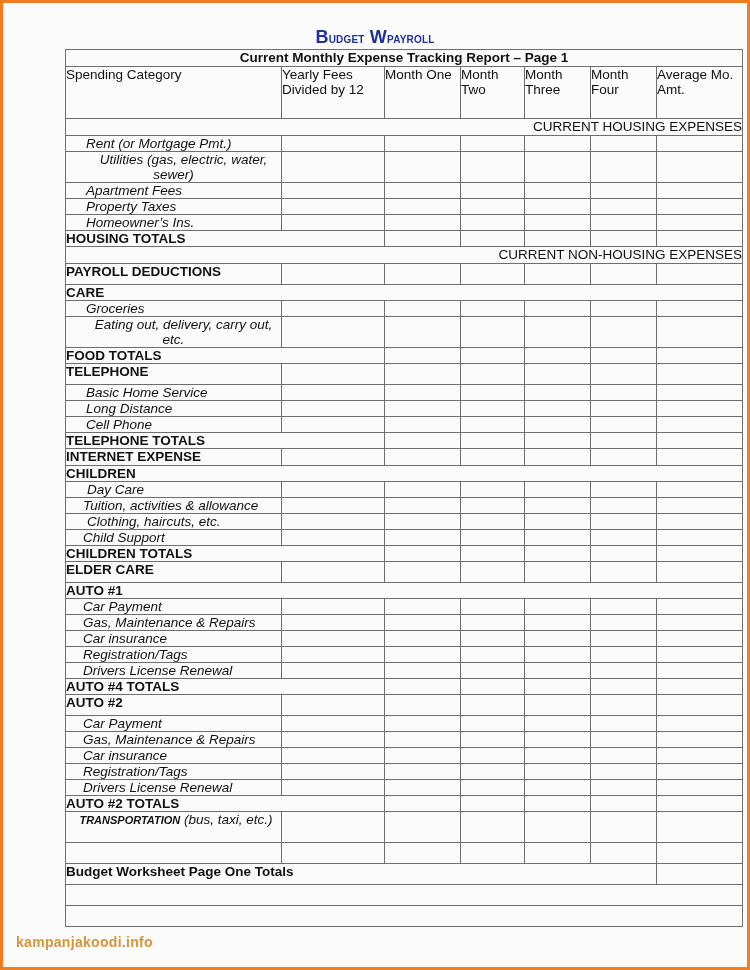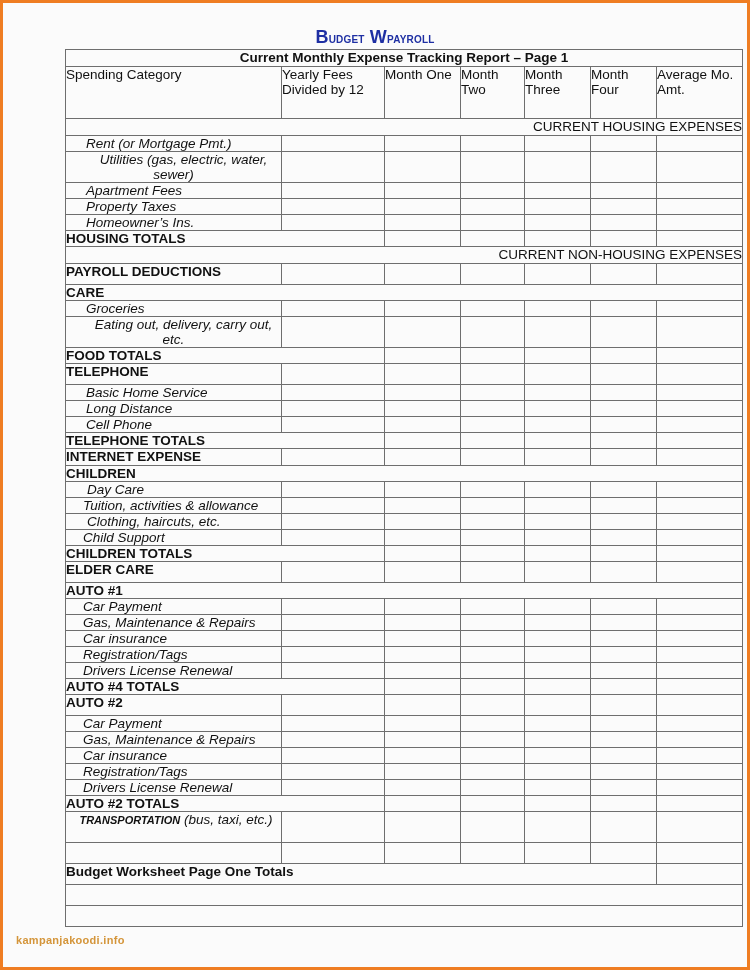--- a/index.html
+++ b/index.html
@@ -31,21 +31,21 @@
   td.report { text-align:center; font-weight:bold; font-size:13.5px; height:16px; }
   td.colh { text-align:left; font-weight:normal; font-size:14px; line-height:17px; height:51px; padding-top:1px; }
   td.section { text-align:right; font-weight:normal; color:#232e8a; font-size:14px; height:16px; line-height:16px; }
   td.item { padding-left:4px;font-style:italic; }
   td.item .ind { padding-left:20px; }
   td.cat { font-weight:bold; font-size:14.5px; padding-left:5px; line-height:17px; }
   td.tot { font-weight:bold; color:#1f8a25; font-size:14.5px; padding-left:5px; line-height:16px; }
   td.grand { font-weight:bold; color:#1b2273; font-size:16.5px; padding-left:6px; line-height:20px; }
   .watermark {
     position:absolute; left:16px; top:934px; color:#d4953a;
-    font-size:11px; font-weight:bold; letter-spacing:0.3px;
+    font-size:14px; font-weight:bold; letter-spacing:0.3px;
   }
   tr.h16 td { height:15px; }
   tr.h17 td { height:16px; }
   tr.h20 td { height:20px; }
   tr.h30 td { height:30px;text-align:center; }
 </style>
 </head>
 <body>
 
 <div class="frame"></div>

